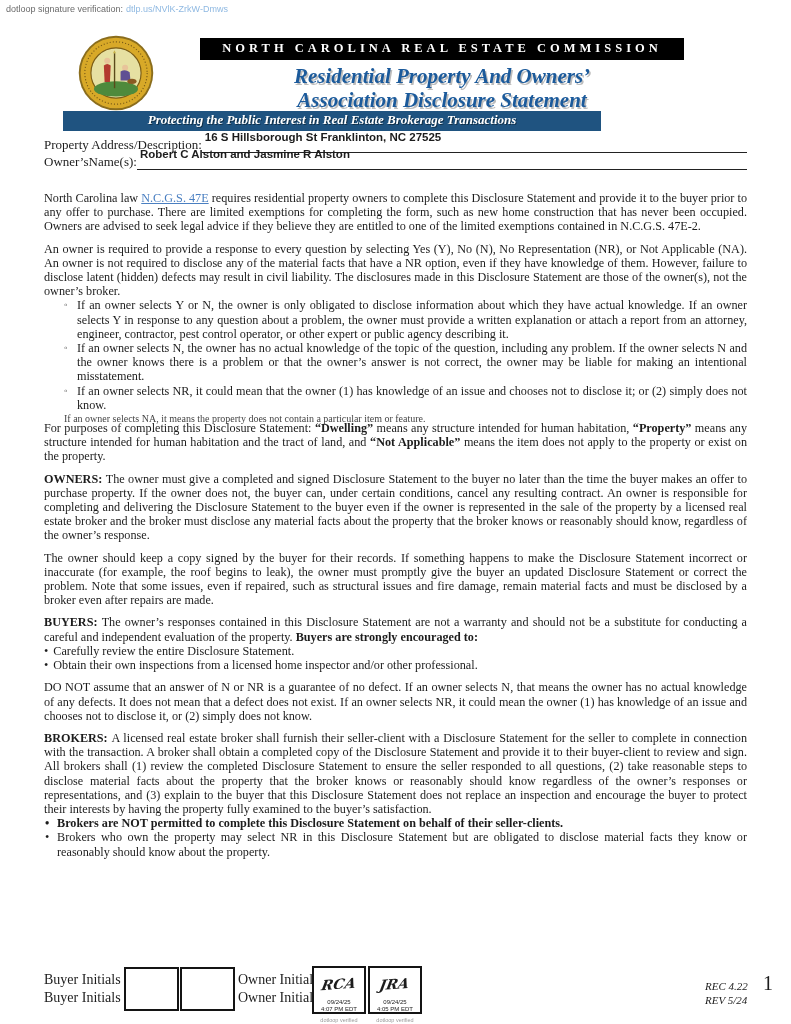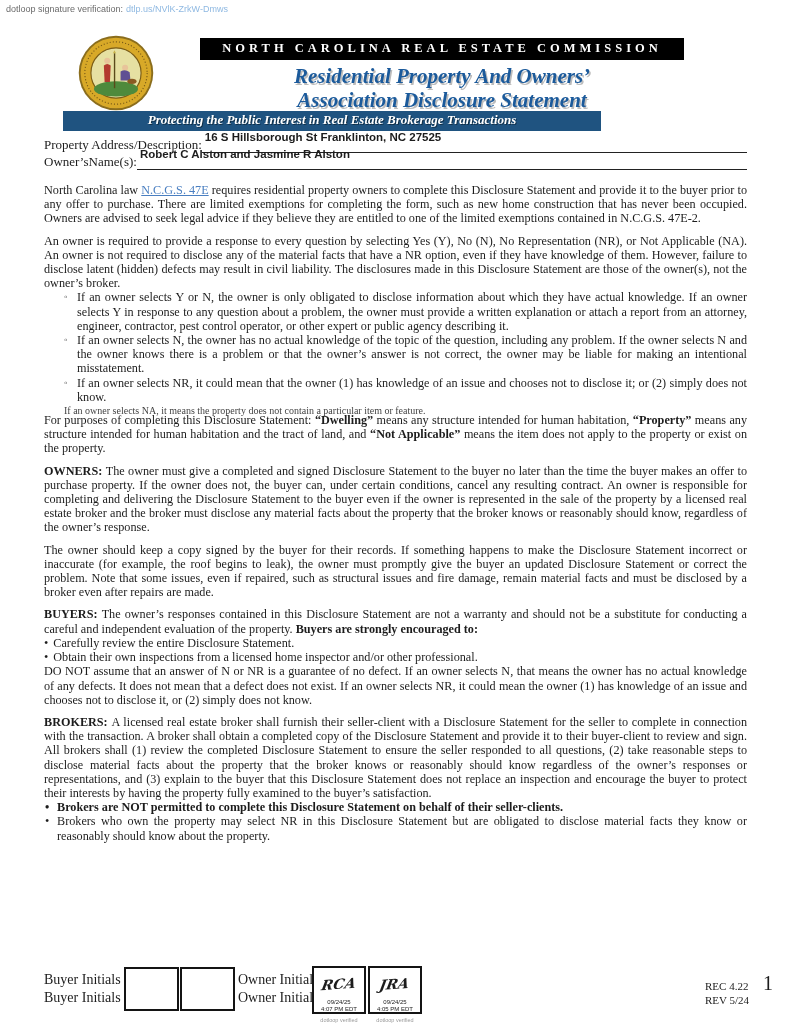--- a/index.html
+++ b/index.html
@@ -29,21 +29,21 @@
   
   .fields{position:absolute;left:44px;width:703px;top:137px;font-size:13px;}
   .frow{display:flex;align-items:flex-end;height:16px;margin-bottom:1px;}
   .flabel{white-space:nowrap;}
   .fval{flex:1;border-bottom:1px solid #222;font-family:"Liberation Sans",sans-serif;
     font-weight:bold;font-size:11.5px;padding:0 0 8px 3px;line-height:14px;}
 
   
   .docbody{position:absolute;left:44px;width:703px;top:183px;bottom:60px;overflow:hidden;
     font-size:12.2px;line-height:14.2px;text-align:justify;}
-  .para{margin:0 0 8px 0;}
+  .para{margin:8px 0 8px 0;}
   .tight{margin:0;}
   .b{font-weight:bold;}
   .doclink{color:#4a7fc1;text-decoration:underline;cursor:pointer;}
   ul.defs{margin:0 0 9px 0;padding:0 0 0 33px;list-style:none;}
   ul.defs li{position:relative;margin:0;}
   ul.defs .mk{position:absolute;left:-13px;top:0px;font-size:10px;color:#444;}
   .mk2{margin-right:5px;}
   .bullet2{margin:0;padding-left:13px;position:relative;}
   .bullet2 .mk2{position:absolute;left:1px;margin:0;}
 
@@ -52,21 +52,21 @@
   .ibox{position:absolute;top:967px;width:51px;height:40px;border:2px solid #141414;
     background:#fff;cursor:pointer;}
   .stamp{position:absolute;top:966px;width:50px;height:44px;border:2px solid #141414;
     background:#fff;display:flex;flex-direction:column;align-items:center;cursor:pointer;}
   .sig{flex:1;display:flex;align-items:center;justify-content:center;
     font-family:"DejaVu Serif",serif;font-style:italic;font-weight:bold;font-size:14px;
     transform:skewX(-14deg) rotate(-4deg);}
   .sdt{font-family:"Liberation Sans",sans-serif;font-size:6px;line-height:6.5px;color:#222;}
   .ssub{position:absolute;top:1017px;width:54px;text-align:center;
     font-family:"Liberation Sans",sans-serif;font-size:5.5px;color:#999;}
-  .recblk{position:absolute;left:705px;top:980px;font-size:11px;line-height:13.5px;}
+  .recblk{position:absolute;left:705px;top:980px;font-size:11px;line-height:13.5px;font-style:italic;}
   .pagenum{position:absolute;left:763px;top:972px;font-size:20px;}
 </style>
 </head>
 <body>
 
 <div class="verify">
   <span>dotloop signature verification:</span><a>dtlp.us/NVlK-ZrkW-Dmws</a>
 </div>
 
 <svg class="seal" viewBox="0 0 100 100">

